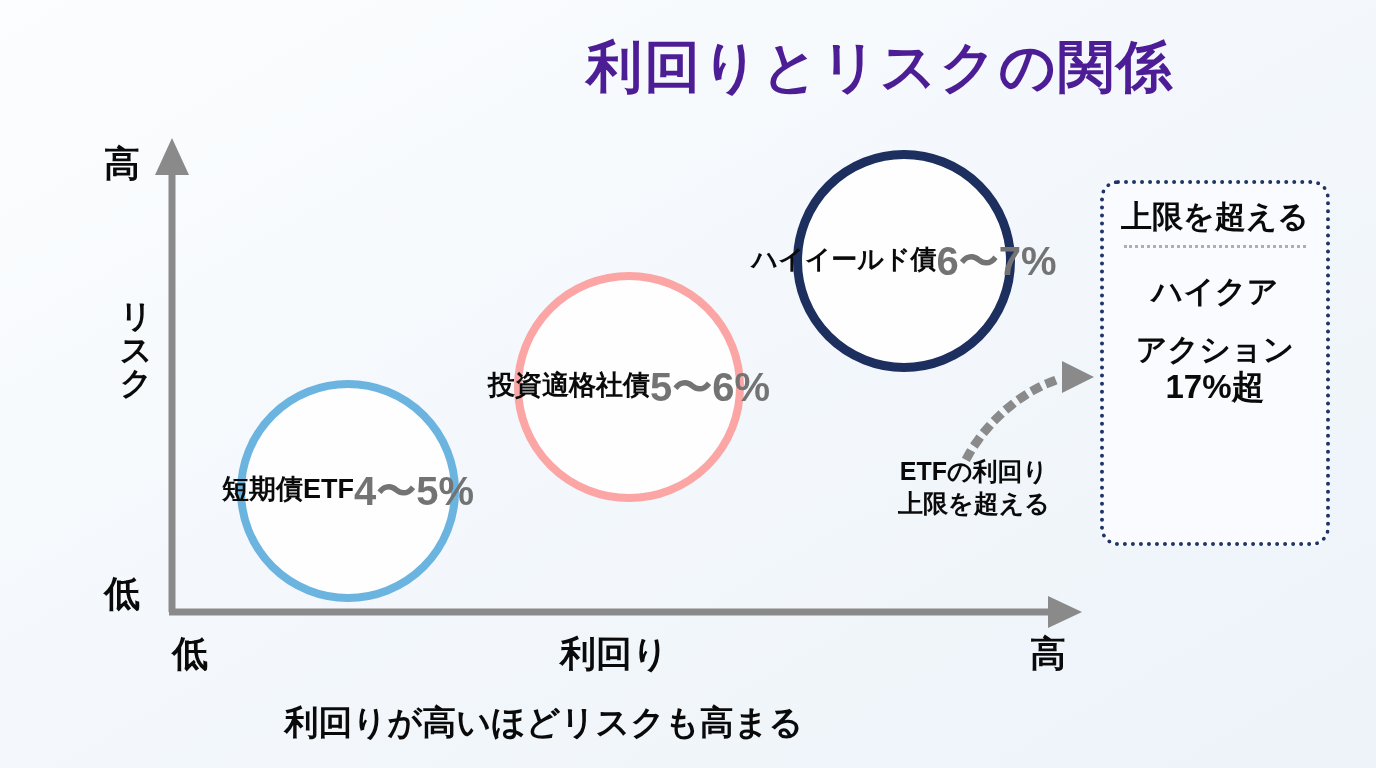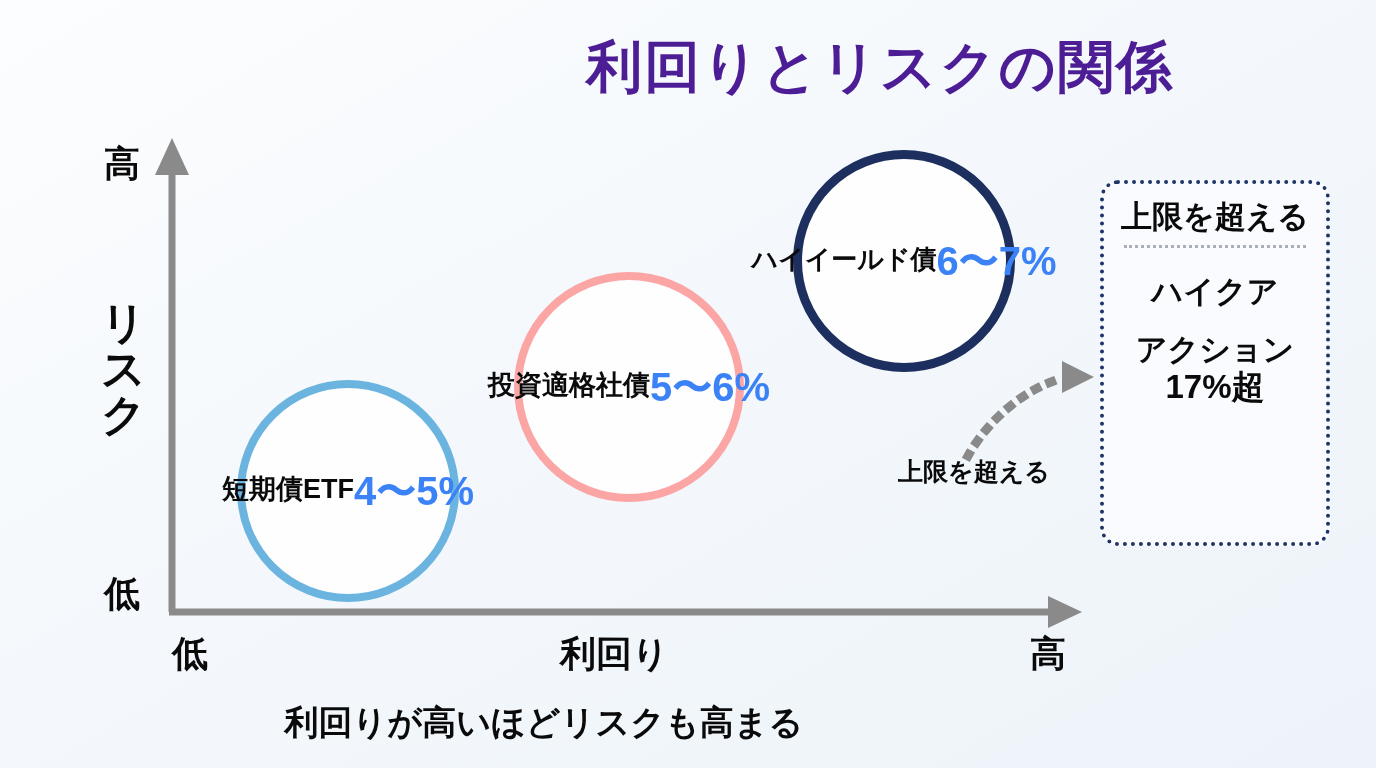--- a/index.html
+++ b/index.html
@@ -46,25 +46,25 @@
 
   .axis-label {
     position: absolute;
     font-weight: bold;
     color: #0A0A0A;
     white-space: nowrap;
   }
   .y-high { left: 104px;  top: 140px; font-size: 36px; }
   .y-low  { left: 104px;  top: 570px; font-size: 36px; }
   .y-title {
-    left: 101px;
+    left: 114px;
     top: 300px;
-    font-size: 44px;
+    font-size: 32px;
     width: 44px;
-    text-align: right;
+    text-align: center;
     line-height: 1.05;
     white-space: normal;
   }
   .x-low  { left: 172px;  top: 630px; font-size: 36px; }
   .x-title{ left: 560px;  top: 630px; font-size: 36px; }
   .x-high { left: 1030px; top: 630px; font-size: 36px; }
 
   
   .bubble {
     position: absolute;
@@ -81,21 +81,21 @@
     font-size: 27px;
     font-weight: bold;
     color: #0A0A0A;
     line-height: 1.15;
     margin-bottom: 2px;
     white-space: nowrap;
   }
   .bubble .b-rate {
     font-size: 40px;
     font-weight: bold;
-    color: #3b82f6;
+    color: #737373;
     line-height: 1.1;
     white-space: nowrap;
   }
 
   #bubble-0 { left: 237px; top: 380px; width: 222px; height: 222px; border: 8px solid #6BB4E0; }
   #bubble-1 { left: 514px; top: 272px; width: 230px; height: 230px; border: 8px solid #fca5a5; }
   #bubble-2 { left: 793px; top: 150px; width: 222px; height: 222px; border: 9px solid #1C2F5E; }
 
   #bubble-2 .b-name { font-size: 26px; }
 
@@ -212,20 +212,21 @@
     <div class="b-name">投資適格社債</div>
     <div class="b-rate">5〜6%</div>
   </div>
 
   <div class="bubble" id="bubble-2">
     <div class="b-name">ハイイールド債</div>
     <div class="b-rate">6〜7%</div>
   </div>
 
   <div class="arrow-note">
+    <div>ETFの利回り</div>
     <div>上限を超える</div>
   </div>
 
   <div id="alt-panel">
     <div class="panel-title">上限を超える</div>
     <div class="panel-divider"></div>
 
     <div class="alt-item">
       <div class="alt-name">ハイクア</div>
     </div>

